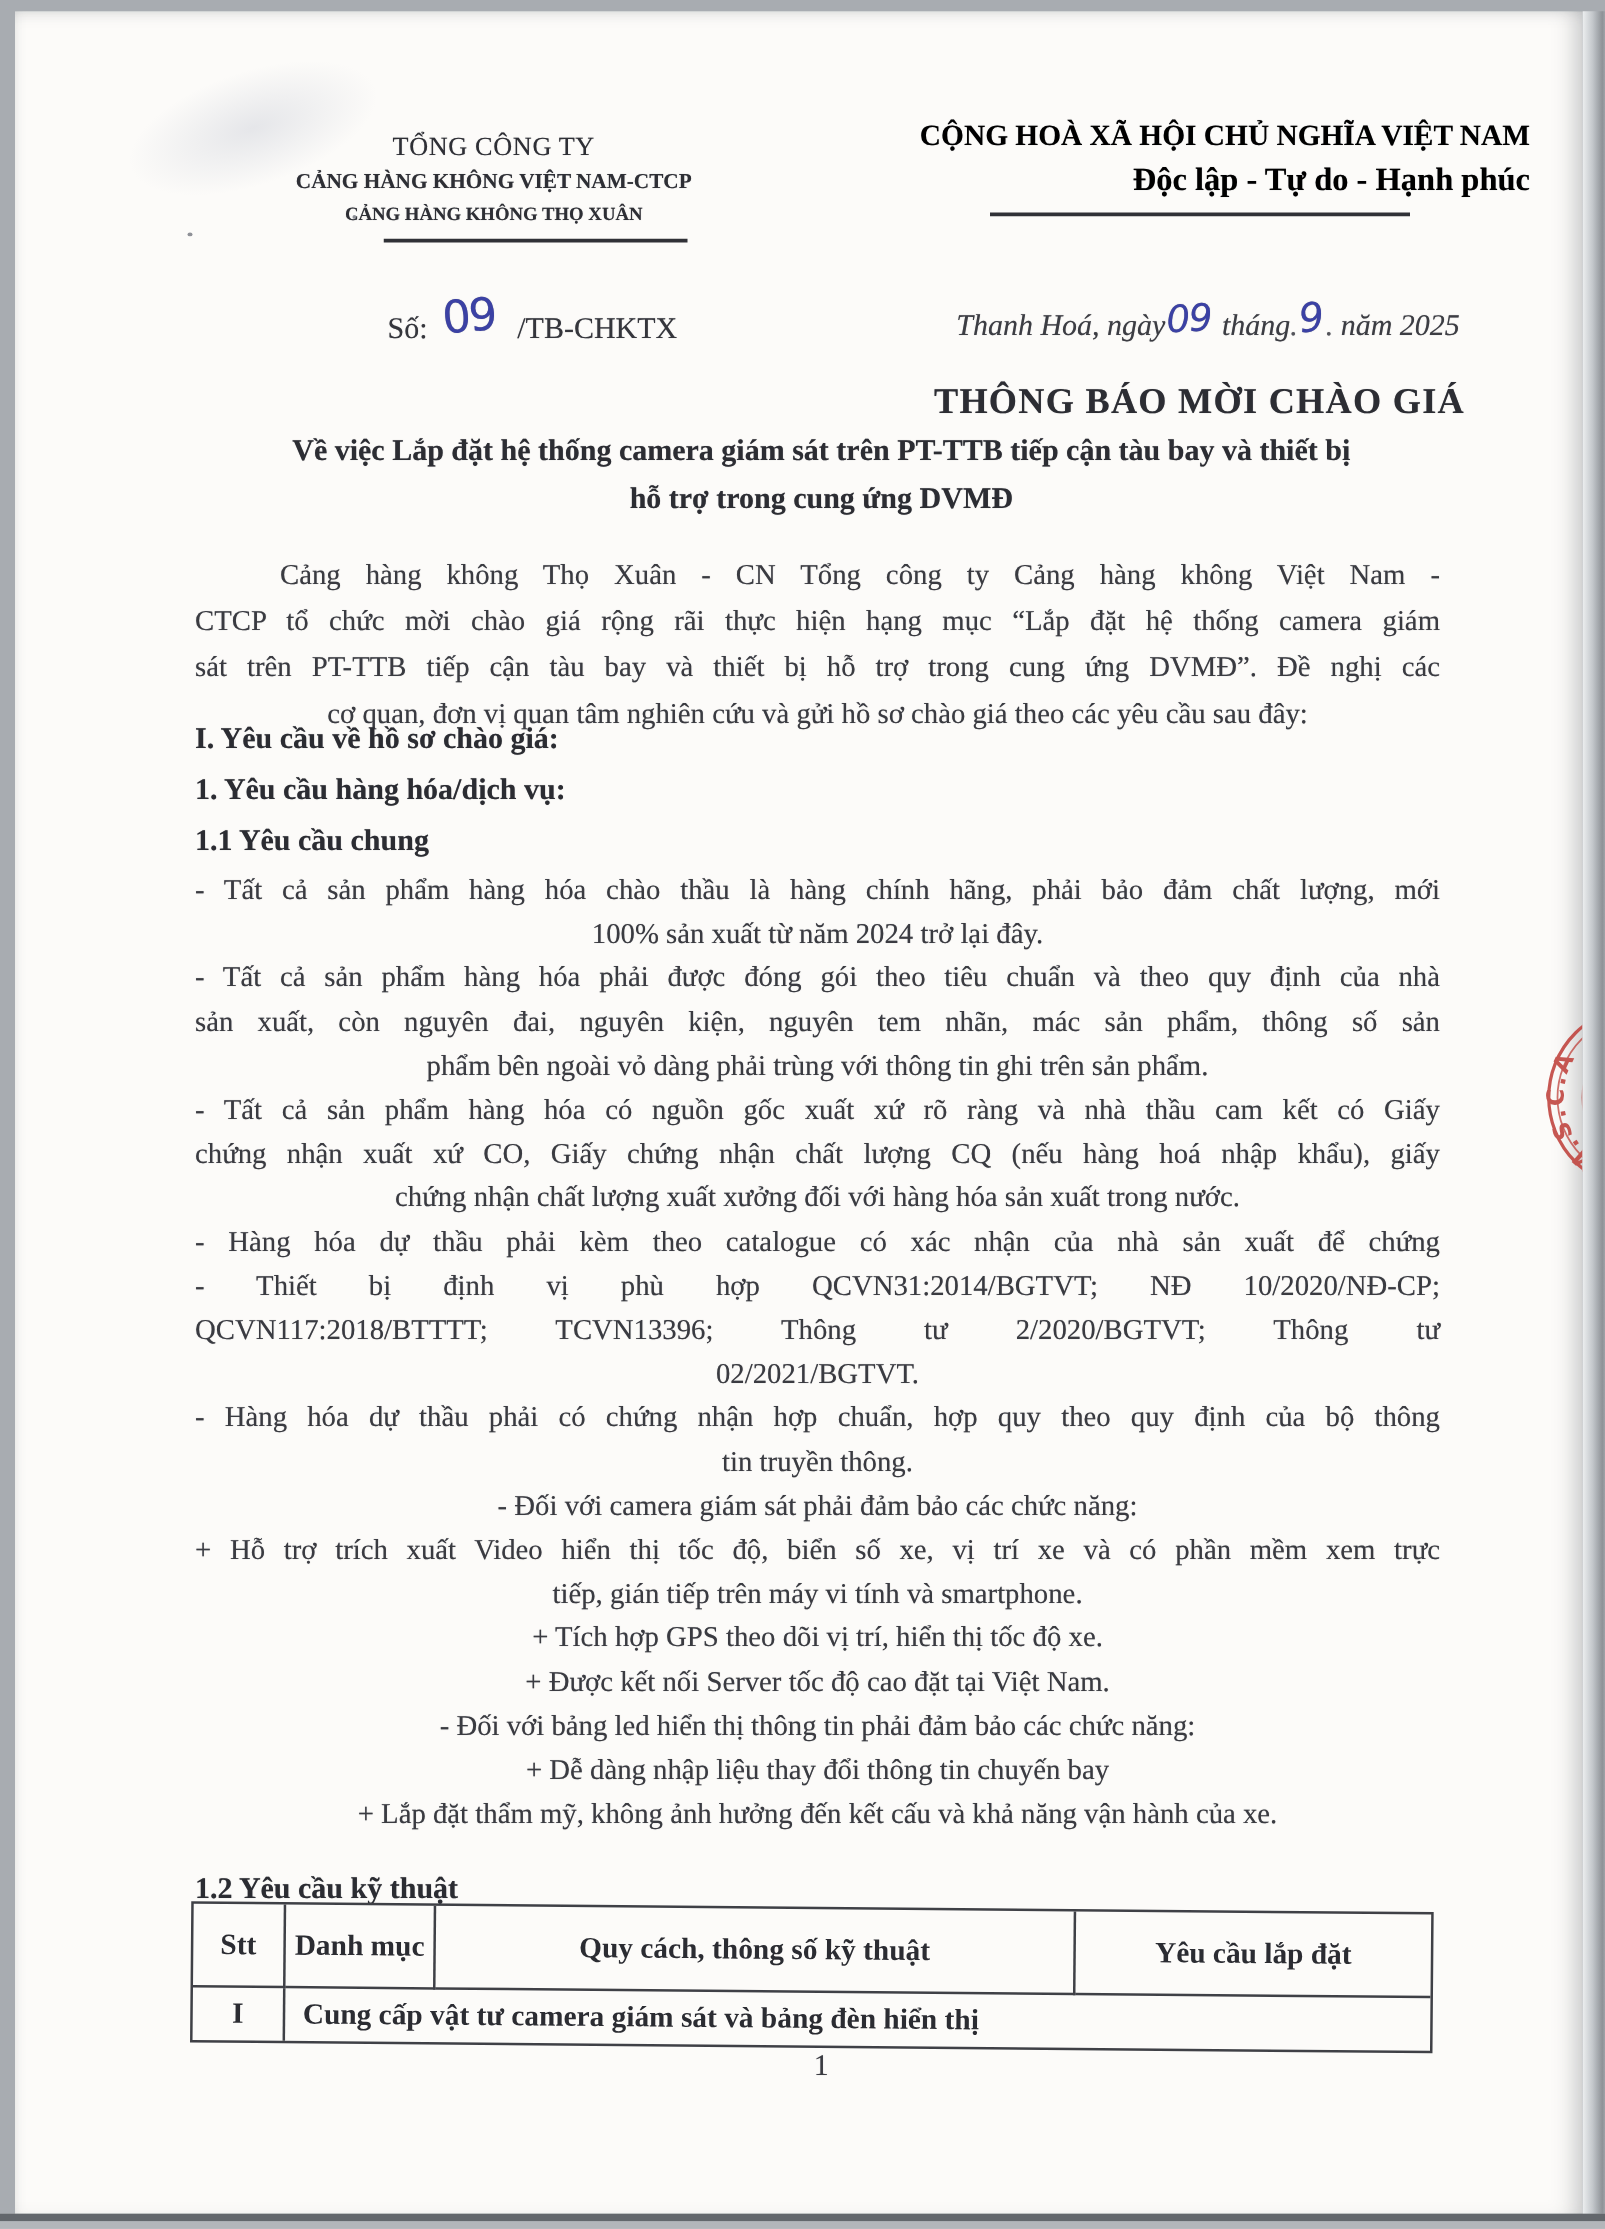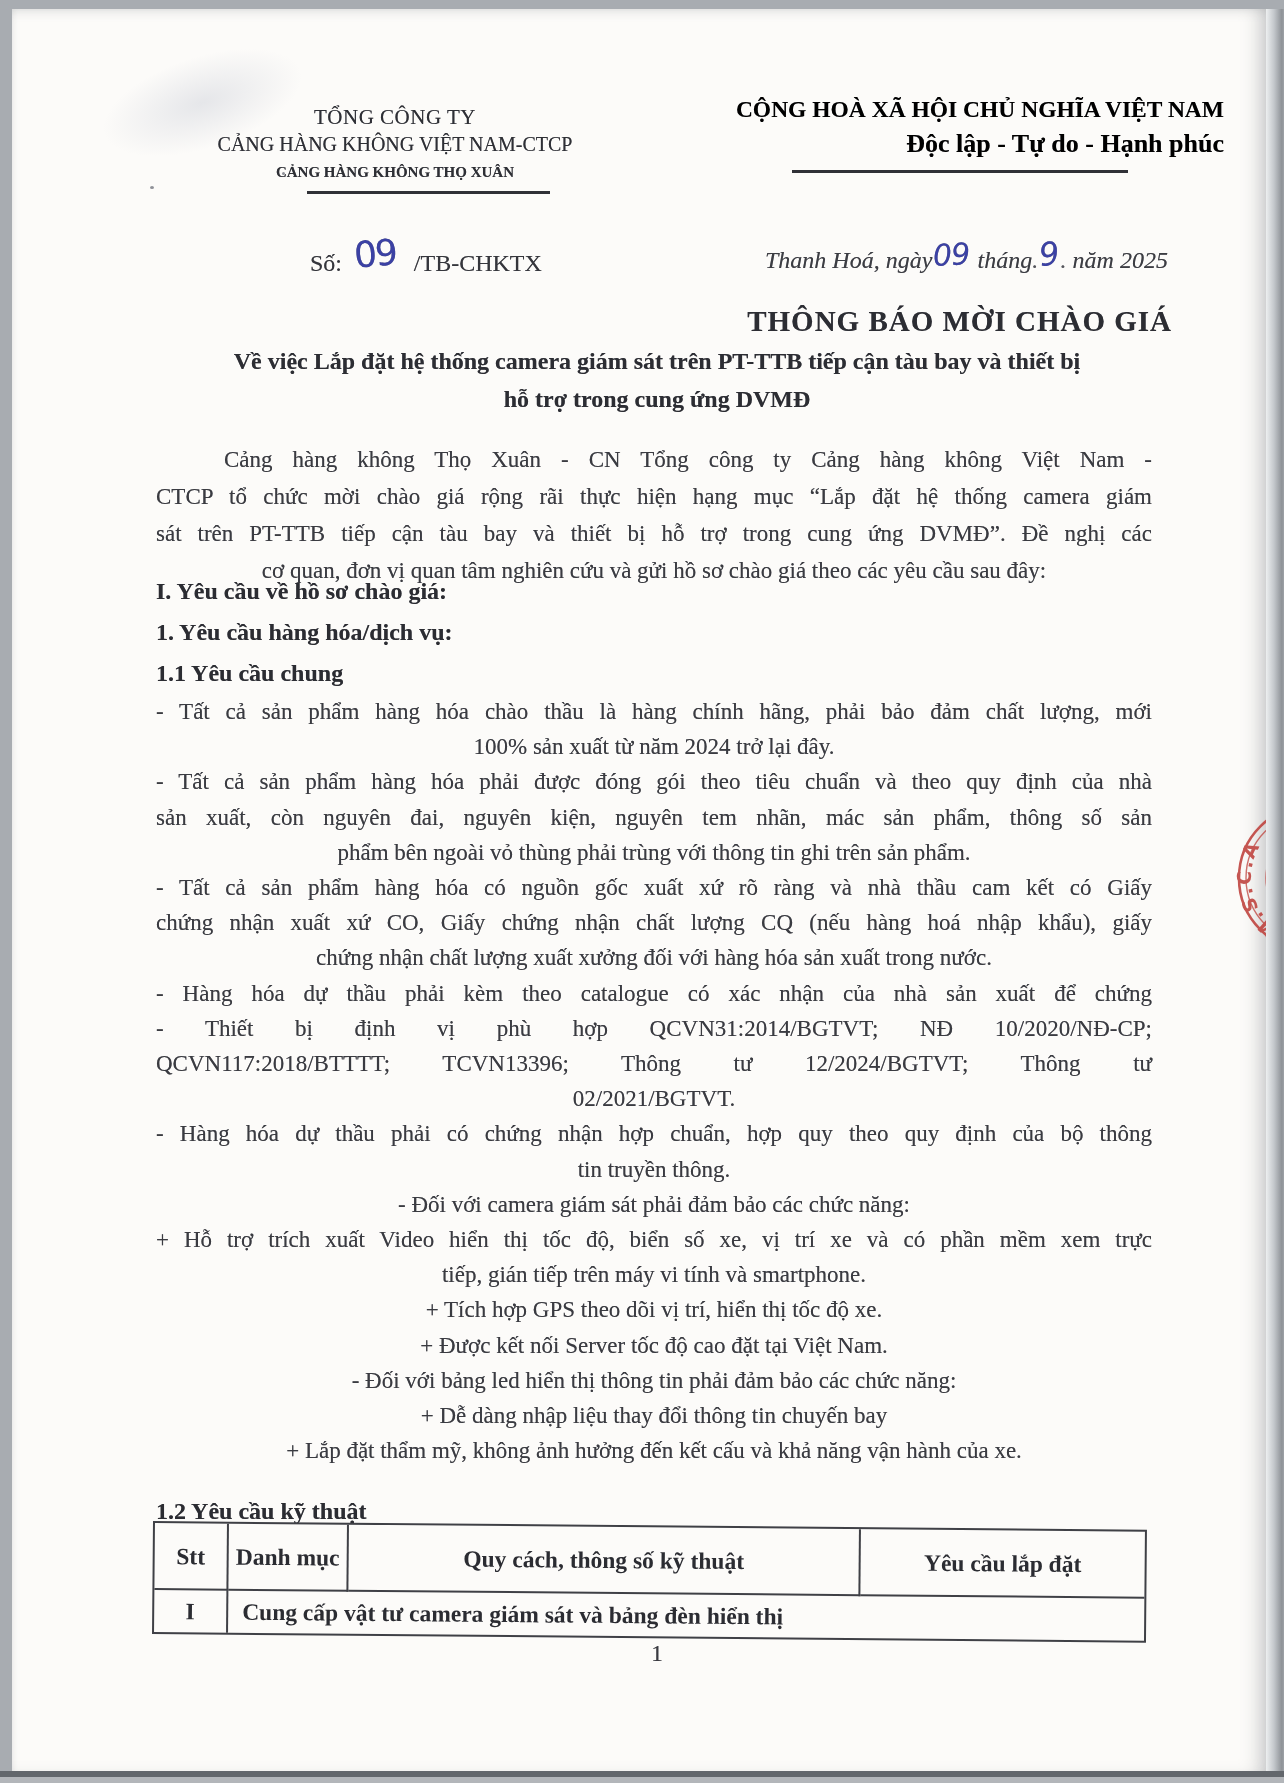--- a/index.html
+++ b/index.html
@@ -29,21 +29,21 @@
   }
   .speck{position:absolute;border-radius:50%;background:rgba(85,88,100,.65);}
   .speck.s1{left:150px;top:186px;width:4px;height:3px;}
   .speck.s2{left:282px;top:172px;width:3px;height:3px;}
 
   .txt{position:absolute;text-shadow:0 0 .6px rgba(55,56,66,.55);}
 
   
   .hl{left:120px;top:104px;width:550px;text-align:center;color:#2e2f35;}
   .hl .l1{font-size:21px;line-height:27px;letter-spacing:.5px;}
-  .hl .l2{font-size:20px;line-height:27px;}
+  .hl .l2{font-size:17px;line-height:27px;font-weight:bold;}
   .hl .l3{font-size:15px;line-height:28px;font-weight:bold;}
   .rule{position:absolute;background:#303137;height:3px;}
   .rule.left-rule{left:307px;top:191px;width:243px;}
   .rule.right-rule{left:792px;top:170px;width:336px;}
   .hr-b{left:700px;top:96px;width:524px;text-align:right;color:#000000;}
   .hr-b .r1{font-size:23.5px;font-weight:bold;line-height:27px;}
   .hr-b .r2{font-size:26px;font-weight:bold;margin-top:6px;}
 
   .doc-no{left:310px;top:238px;font-size:24px;}
   .doc-no .code{margin-left:6px;}
@@ -136,27 +136,27 @@
 <div class="txt heading h-1">I.  Yêu cầu về hồ sơ chào giá:</div>
 <div class="txt heading h-2">1. Yêu cầu hàng hóa/dịch vụ:</div>
 <div class="txt heading h-3">1.1 Yêu cầu chung</div>
 
 <div class="txt bullets bodyline">
 
 <div class="line j">- Tất cả sản phẩm hàng hóa chào thầu là hàng chính hãng, phải bảo đảm chất lượng, mới</div>
     <div class="line">100% sản xuất từ năm 2024 trở lại đây.</div>
     <div class="line j">- Tất cả sản phẩm hàng hóa phải được đóng gói theo tiêu chuẩn và theo quy định của nhà</div>
     <div class="line j">sản xuất, còn nguyên đai, nguyên kiện, nguyên tem nhãn, mác sản phẩm, thông số sản</div>
-    <div class="line">phẩm bên ngoài vỏ thùng phải trùng với thông tin ghi trên sản phẩm.</div>
+    <div class="line">phẩm bên ngoài vỏ dàng phải trùng với thông tin ghi trên sản phẩm.</div>
     <div class="line j">- Tất cả sản phẩm hàng hóa có nguồn gốc xuất xứ rõ ràng và nhà thầu cam kết có Giấy</div>
     <div class="line j">chứng nhận xuất xứ CO, Giấy chứng nhận chất lượng CQ (nếu hàng hoá nhập khẩu), giấy</div>
     <div class="line">chứng nhận chất lượng xuất xưởng đối với hàng hóa sản xuất trong nước.</div>
     <div class="line j">- Hàng hóa dự thầu phải kèm theo catalogue có xác nhận của nhà sản xuất để chứng</div>
     <div class="line j">- Thiết bị định vị phù hợp QCVN31:2014/BGTVT; NĐ 10/2020/NĐ-CP;</div>
-    <div class="line j">QCVN117:2018/BTTTT; TCVN13396; Thông tư 12/2024/BGTVT; Thông tư</div>
+    <div class="line j">QCVN117:2018/BTTTT; TCVN13396; Thông tư 2/2020/BGTVT; Thông tư</div>
     <div class="line">02/2021/BGTVT.</div>
     <div class="line j">- Hàng hóa dự thầu phải có chứng nhận hợp chuẩn, hợp quy theo quy định của bộ thông</div>
     <div class="line">tin truyền thông.</div>
     <div class="line">- Đối với camera giám sát phải đảm bảo các chức năng:</div>
     <div class="line j">+ Hỗ trợ trích xuất Video hiển thị tốc độ, biển số xe, vị trí xe và có phần mềm xem trực</div>
     <div class="line">tiếp, gián tiếp trên máy vi tính và smartphone.</div>
     <div class="line">+ Tích hợp GPS theo dõi vị trí, hiển thị tốc độ xe.</div>
     <div class="line">+ Được kết nối Server tốc độ cao đặt tại Việt Nam.</div>
     <div class="line">- Đối với bảng led hiển thị thông tin phải đảm bảo các chức năng:</div>
     <div class="line">+ Dễ dàng nhập liệu thay đổi thông tin chuyến bay</div>

